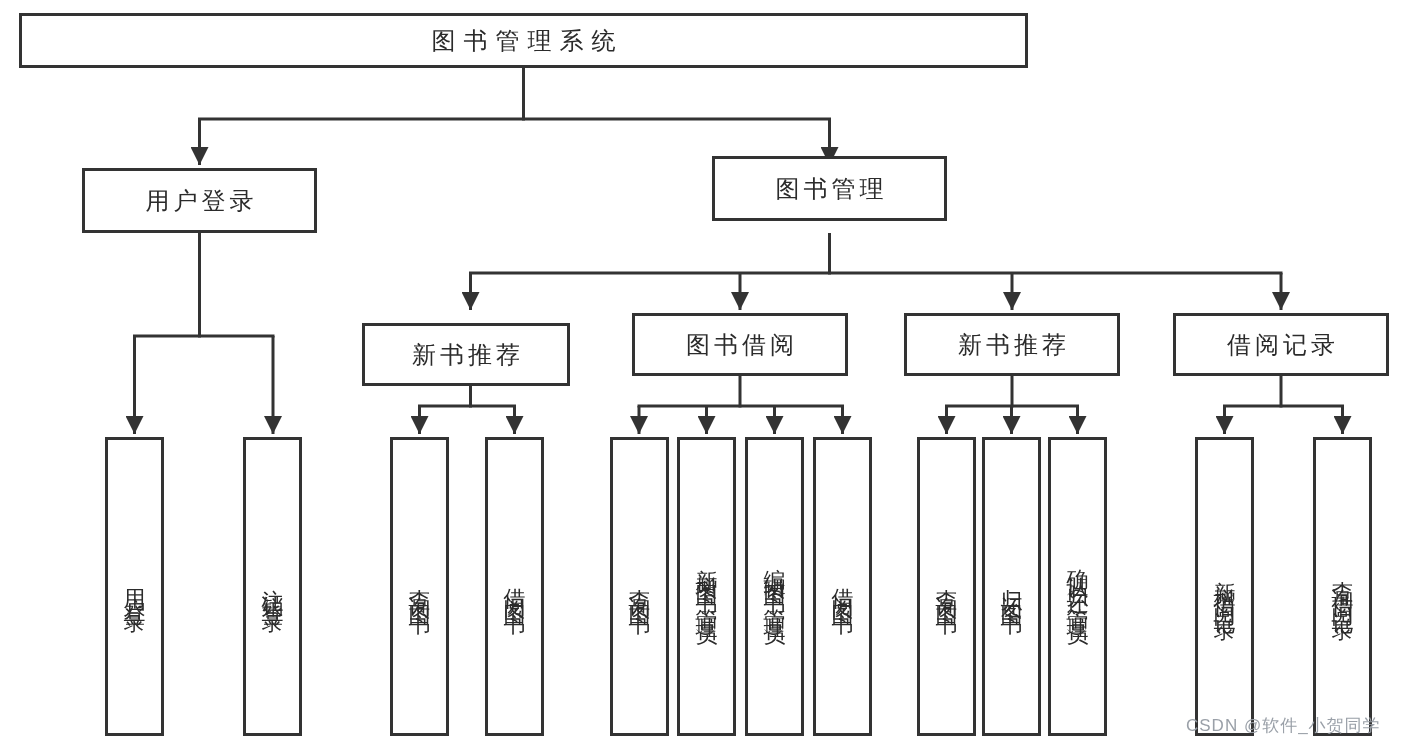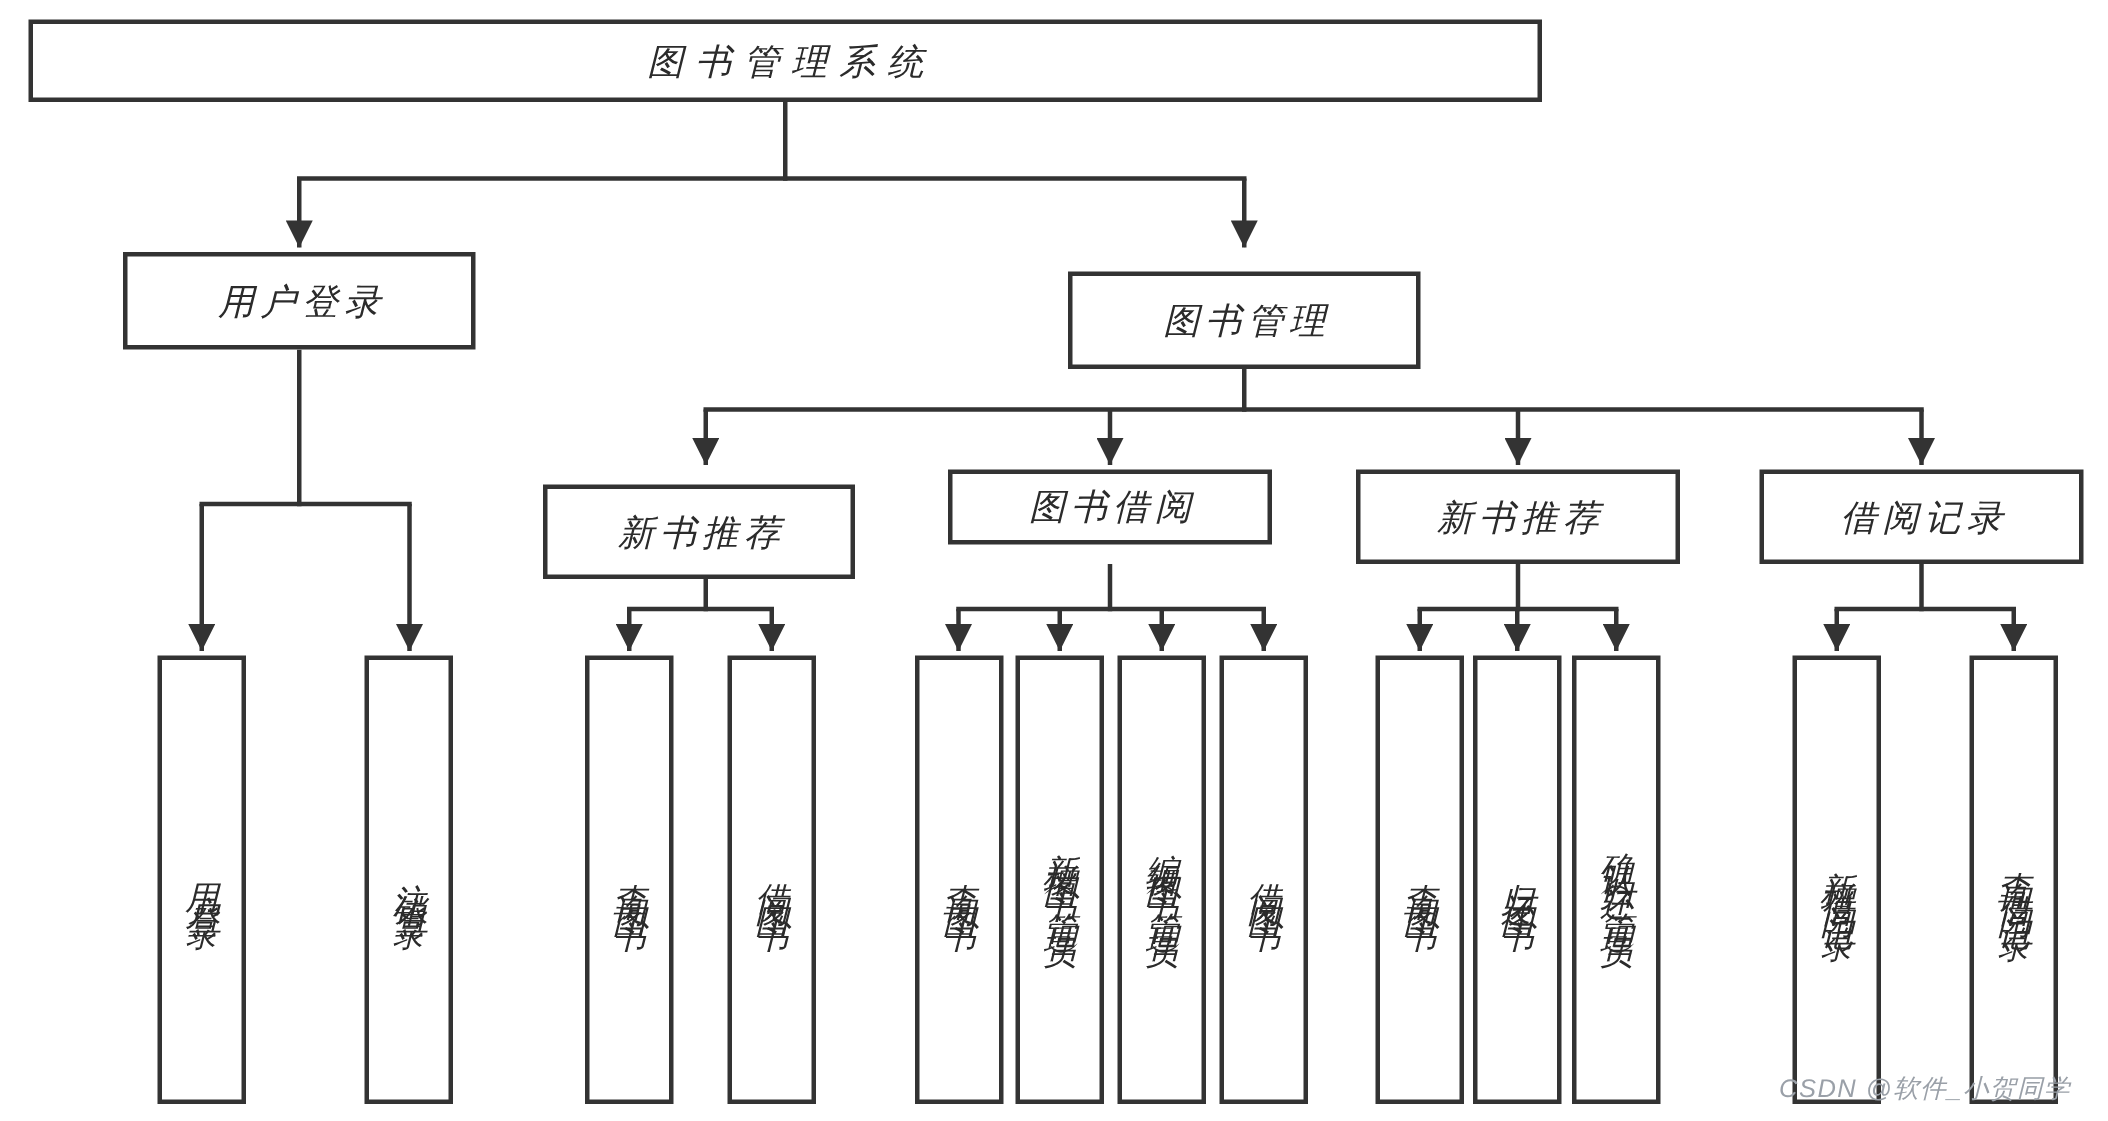--- a/index.html
+++ b/index.html
@@ -7,21 +7,20 @@
     padding: 0;
     background: #ffffff;
   }
   .canvas {
     position: relative;
     width: 1405px;
     height: 747px;
     background: #ffffff;
     overflow: hidden;
     font-family: "Liberation Sans", sans-serif;
-    font-style: italic;
   }
   .wires {
     position: absolute;
     left: 0;
     top: 0;
     width: 1405px;
     height: 747px;
   }
   .box {
     position: absolute;
@@ -46,23 +45,23 @@
   }
   .v-label {
     writing-mode: vertical-rl;
     text-orientation: mixed;
     font-size: 22px;
     letter-spacing: 8px;
   }
   
   .n-root { left: 19px;  top: 13px;  width: 1009px; height: 55px; }
   .n-l2a  { left: 82px;  top: 168px; width: 235px;  height: 65px; }
-  .n-l2b  { left: 712px; top: 181px; width: 235px;  height: 65px; }
+  .n-l2b  { left: 712px; top: 156px; width: 235px;  height: 65px; }
   .n-l3a  { left: 362px;  top: 323px; width: 208px; height: 63px; }
-  .n-l3b  { left: 632px;  top: 313px; width: 216px; height: 50px; }
+  .n-l3b  { left: 632px;  top: 313px; width: 216px; height: 63px; }
   .n-l3c  { left: 904px;  top: 313px; width: 216px; height: 63px; }
   .n-l3d  { left: 1173px; top: 313px; width: 216px; height: 63px; }
   .leaf   { top: 437px; width: 59px; height: 299px; }
   .n-a1 { left: 105px; }
   .n-a2 { left: 243px; }
   .n-b1 { left: 390px; }
   .n-b2 { left: 485px; }
   .n-c1 { left: 610px; }
   .n-c2 { left: 677px; }
   .n-c3 { left: 745px; }

